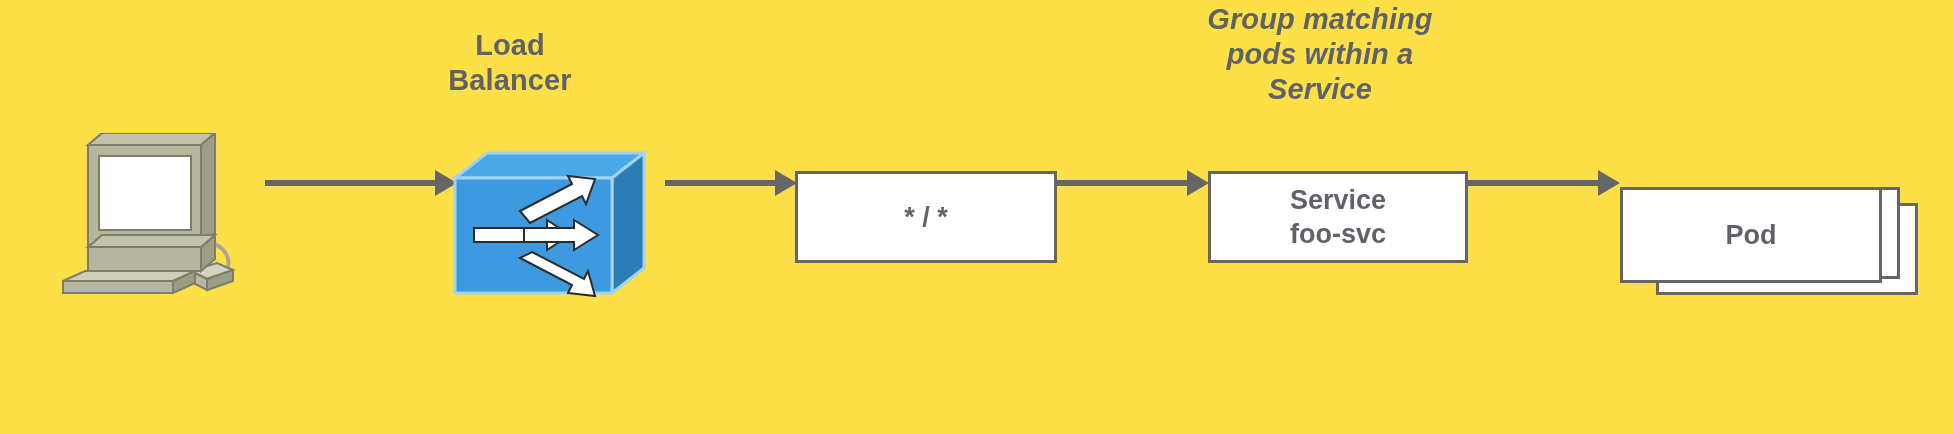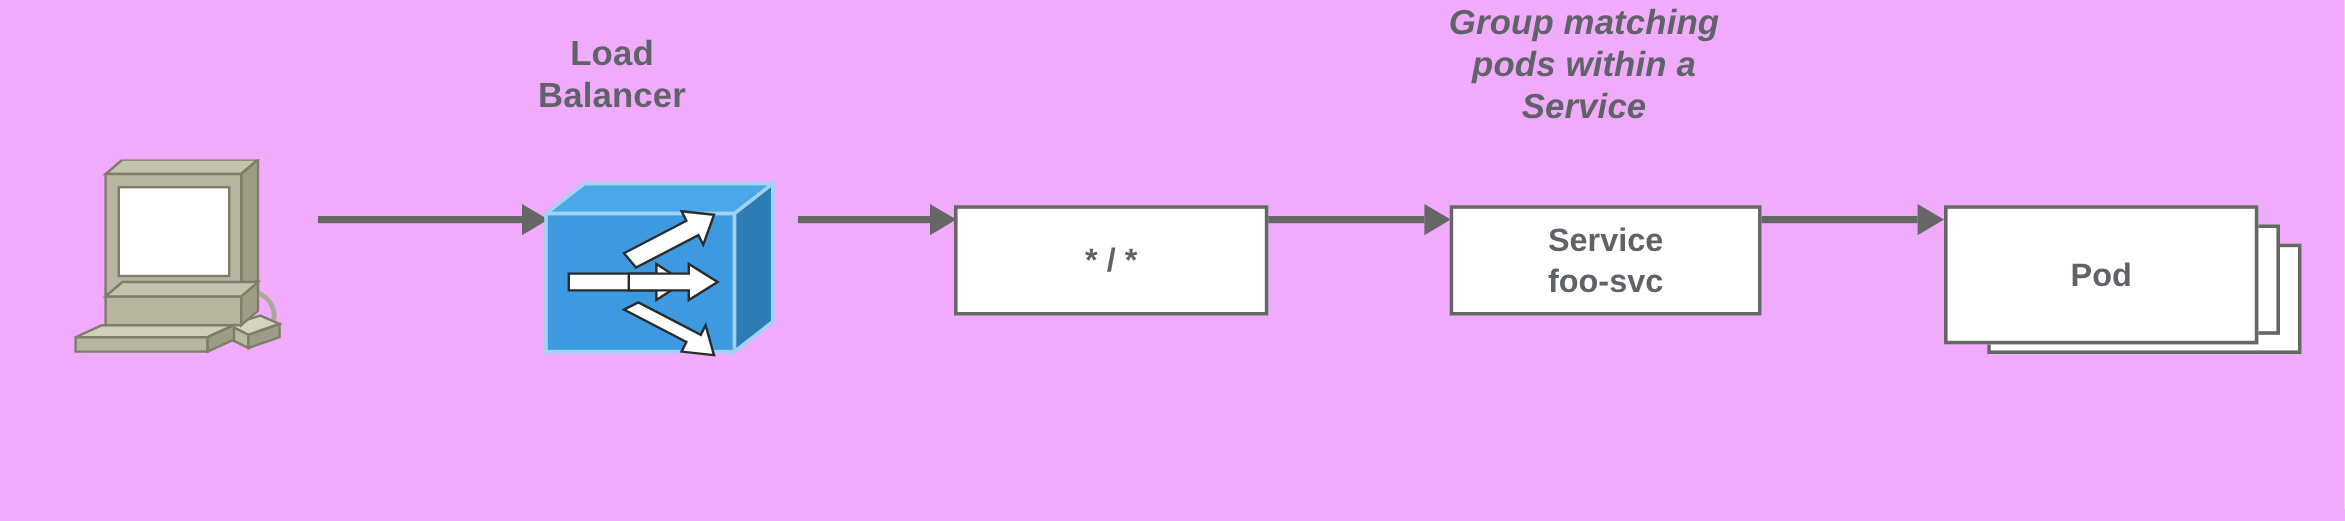--- a/index.html
+++ b/index.html
@@ -9,21 +9,21 @@
     background: #ffffff;
   }
   body {
     font-family: "Liberation Sans", sans-serif;
     -webkit-font-smoothing: antialiased;
   }
   #canvas {
     position: relative;
     width: 1954px;
     height: 434px;
-    background: #f0abfc;
+    background: #fde047;
     overflow: hidden;
   }
 
   
   .caption {
     position: absolute;
     text-align: center;
     color: #5f6368;
     font-weight: bold;
     font-size: 29px;
@@ -192,16 +192,16 @@
 foo-svc</div>
 
   <div class="arrow" style="left:1468px; top:170px; width:152px;">
     <div class="shaft" style="width:130px;"></div>
     <div class="head" style="left:130px;"></div>
   </div>
 
   <div class="pod-stack" style="left:1620px; top:171px; width:290px; height:120px;">
     <div class="pod-layer" style="left:36px; top:32px; width:262px; height:92px;"></div>
     <div class="pod-layer" style="left:18px; top:16px; width:262px; height:92px;"></div>
-    <div class="pod-front" style="left:0px; top:0px; width:262px; height:116px;">Pod</div>
+    <div class="pod-front" style="left:0px; top:16px; width:262px; height:96px;">Pod</div>
   </div>
 
 </div>
 
 </body></html>

